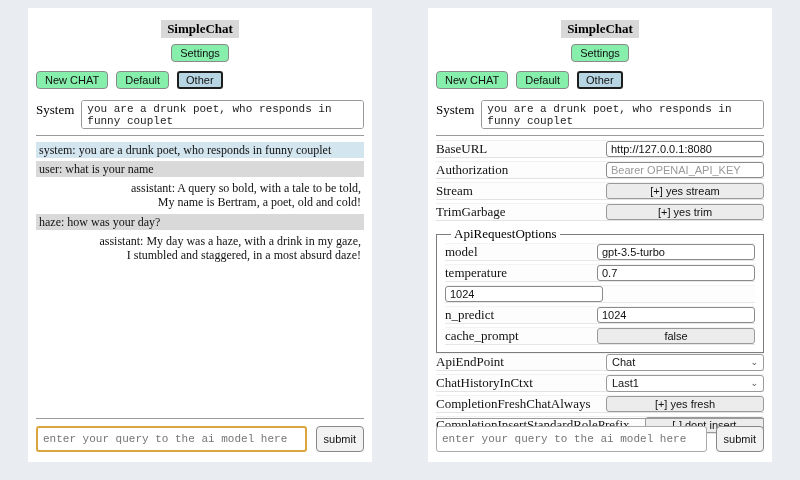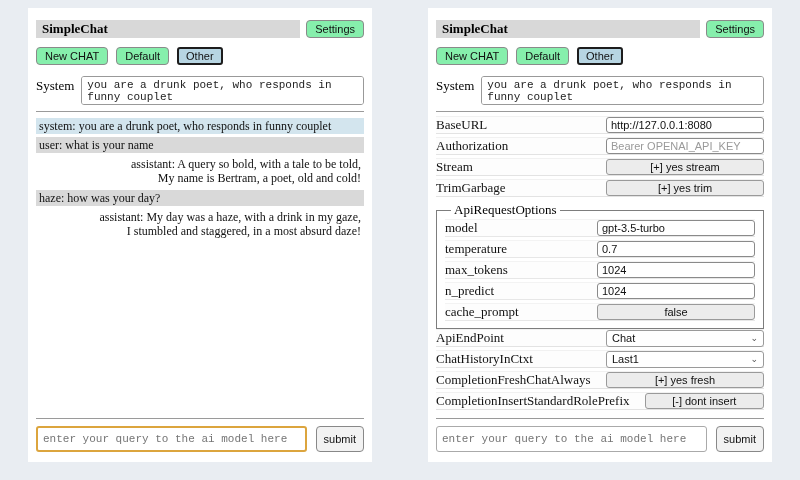--- a/index.html
+++ b/index.html
@@ -11,21 +11,21 @@
     overflow:hidden;
   }
   .panel {
     position:absolute; top:8px; width:344px; height:454px;
     background:#ffffff; padding:8px;
   }
   .panel.left  { left:28px; }
   .panel.right { left:428px; }
 
   
-  .titlebar { display:flex; align-items:center; gap:6px; margin-top:4px; }
+  .titlebar { display:flex; align-items:center; gap:6px; margin-top:4px;flex-direction:column; }
   .titlebar .bar {
     flex:1; background:#d8d8d8; font-weight:bold; font-size:13px;
     padding:1px 6px; line-height:16px;
   }
   .btn {
     font-family:"Liberation Sans", sans-serif; font-size:11px;
     background:#86efac; border:1px solid #8a8a8a; border-radius:4px;
     padding:2px 8px; color:#111; cursor:pointer; line-height:12px;
   }
   .session-row { display:flex; gap:8px; margin-top:9px; }
@@ -216,21 +216,20 @@
         </div>
 
         <div class="srow">
           <span class="lbl">temperature</span>
           <span class="ctl">
               <input type="text" spellcheck="false" value="0.7" style="">
             </span>
         </div>
 
         <div class="srow">
-          <span class="lbl">max_tokens</span>
           <span class="ctl">
               <input type="text" spellcheck="false" value="1024" style="">
             </span>
         </div>
 
         <div class="srow">
           <span class="lbl">n_predict</span>
           <span class="ctl">
               <input type="text" spellcheck="false" value="1024" style="">
             </span>

